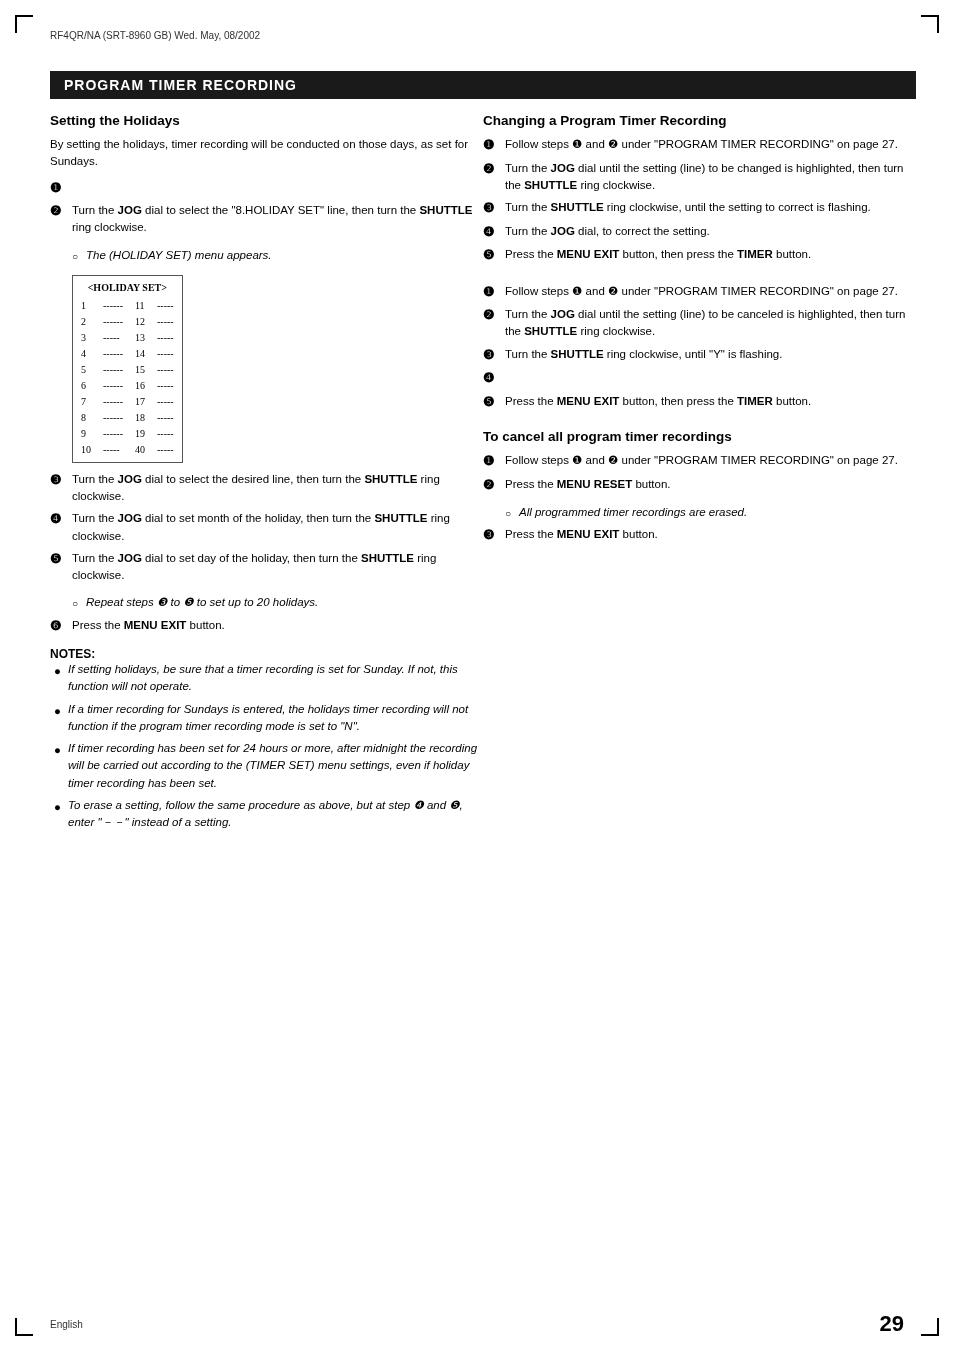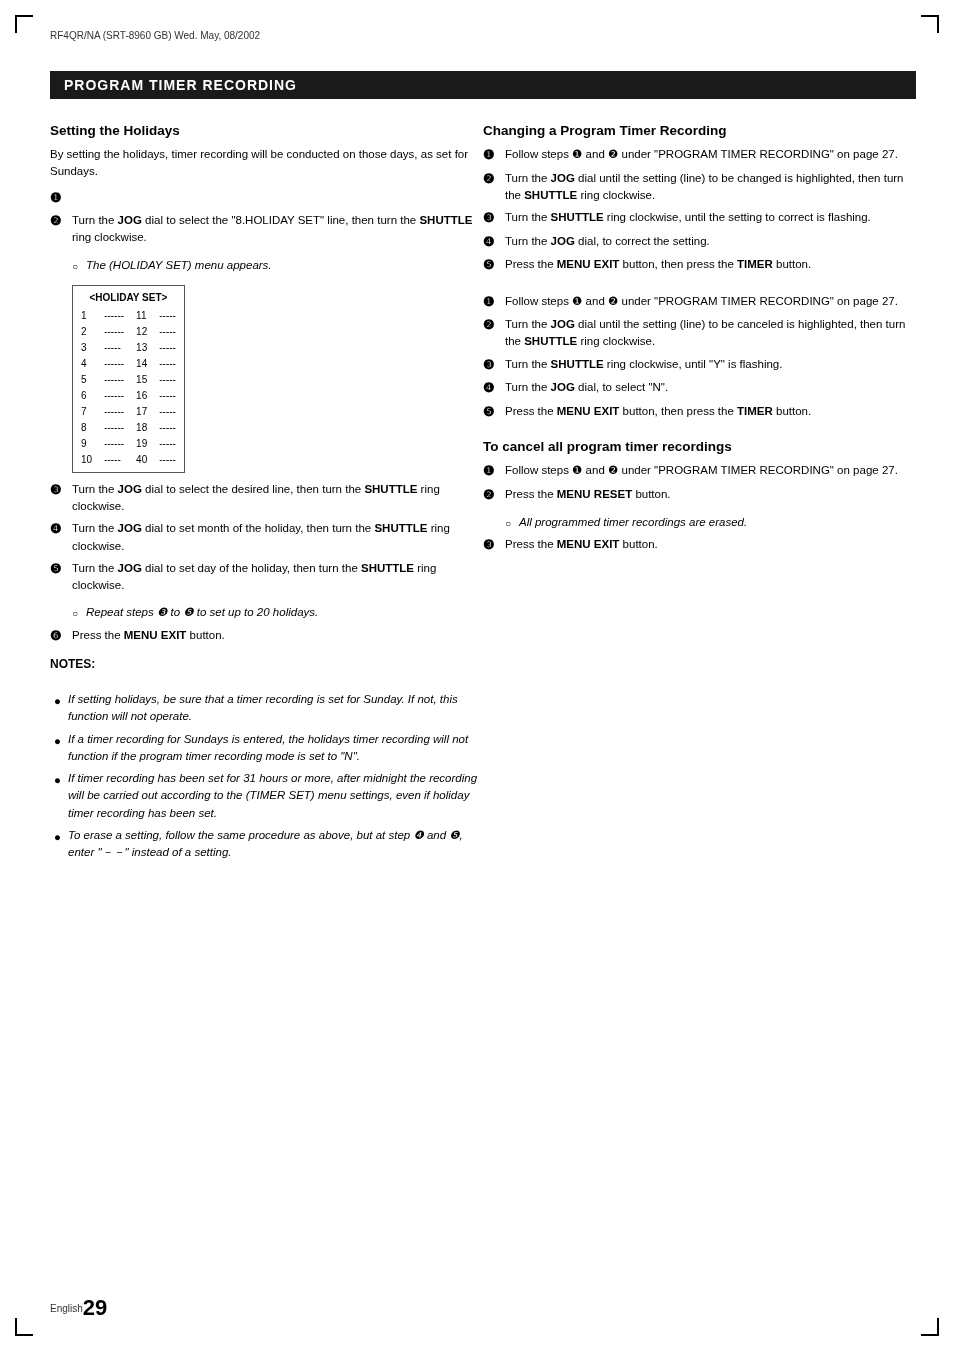--- a/index.html
+++ b/index.html
@@ -38,21 +38,21 @@
       margin-top: 10px;
     }
 
     
     .title-bar {
       background: #1a1a1a;
       color: #ffffff;
       font-size: 14px;
       font-weight: bold;
       padding: 6px 14px;
-      margin-bottom: 20px;
+      margin-bottom: 10px;
       letter-spacing: 1px;
     }
 
     
     .two-col {
       display: flex;
       align-items: flex-start;
     }
     .col-left {
       flex: 1;
@@ -120,21 +120,21 @@
     }
 
     
     .holiday-table-wrap {
       margin: 6px 0 8px 22px;
       border: 1px solid #555;
       display: inline-block;
       padding: 4px 8px;
       font-size: 10px;
       line-height: 1.6;
-      font-family: Liberation Sans, sans-serif;
+      font-family: Liberation Serif, serif;
     }
     .holiday-table-title {
       font-weight: bold;
       text-align: center;
       margin-bottom: 2px;
       font-size: 10px;
     }
     .holiday-table-grid {
       display: grid;
       grid-template-columns: auto auto auto auto;
@@ -142,21 +142,21 @@
     }
     .ht-cell {
       white-space: nowrap;
     }
 
     
     .notes-title {
       font-weight: bold;
       font-size: 12px;
       margin-top: 12px;
-      margin-bottom: 20px;
+      margin-bottom: 0;
     }
     .notes-list {
       list-style: none;
       padding: 0;
       margin: 0;
     }
     .note-item {
       display: flex;
       align-items: flex-start;
       margin-bottom: 5px;
@@ -169,25 +169,25 @@
       margin-top: 2px;
     }
     .note-text {
       flex: 1;
       font-style: italic;
     }
 
     
     .footer-area {
       position: absolute;
-      bottom: 30px;
+      bottom: 14px;
       left: 50px;
       right: 50px;
       display: flex;
-      justify-content: flex-start;
+      justify-content: space-between;
       align-items: center;
     }
     .footer-lang {
       font-size: 10px;
       color: #333;
     }
     .footer-page {
       font-size: 22px;
       font-weight: bold;
     }
@@ -325,21 +325,21 @@
         <li class="note-item">
           <span class="note-bullet">●</span>
           <span class="note-text">If setting holidays, be sure that a timer recording is set for Sunday. If not, this function will not operate.</span>
         </li>
         <li class="note-item">
           <span class="note-bullet">●</span>
           <span class="note-text">If a timer recording for Sundays is entered, the holidays timer recording will not function if the program timer recording mode is set to "N".</span>
         </li>
         <li class="note-item">
           <span class="note-bullet">●</span>
-          <span class="note-text">If timer recording has been set for 31 hours or more, after midnight the recording will be carried out according to the (TIMER SET) menu settings, even if holiday timer recording has been set.</span>
+          <span class="note-text">If timer recording has been set for 24 hours or more, after midnight the recording will be carried out according to the (TIMER SET) menu settings, even if holiday timer recording has been set.</span>
         </li>
         <li class="note-item">
           <span class="note-bullet">●</span>
           <span class="note-text">To erase a setting, follow the same procedure as above, but at step ❹ and ❺, enter "－－" instead of a setting.</span>
         </li>
       </ul>
 
     </div>
 
     <div class="col-right">
@@ -379,21 +379,20 @@
           <li class="step-item">
             <span class="step-num">❷</span>
             <span class="step-text">Turn the <b>JOG</b> dial until the setting (line) to be canceled is highlighted, then turn the <b>SHUTTLE</b> ring clockwise.</span>
           </li>
           <li class="step-item">
             <span class="step-num">❸</span>
             <span class="step-text">Turn the <b>SHUTTLE</b> ring clockwise, until "Y" is flashing.</span>
           </li>
           <li class="step-item">
             <span class="step-num">❹</span>
-            <span class="step-text">Turn the <b>JOG</b> dial, to select "N".</span>
           </li>
           <li class="step-item">
             <span class="step-num">❺</span>
             <span class="step-text">Press the <b>MENU EXIT</b> button, then press the <b>TIMER</b> button.</span>
           </li>
         </ul>
       </div>
 
       <div class="right-section">
         <div class="section-title">To cancel all program timer recordings</div>

